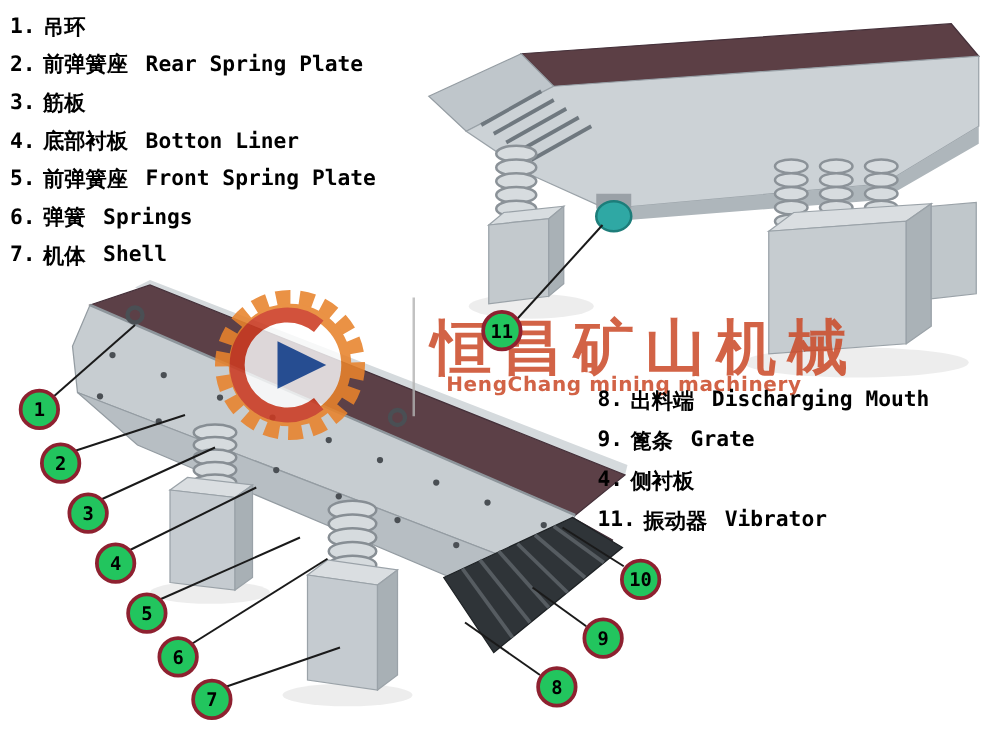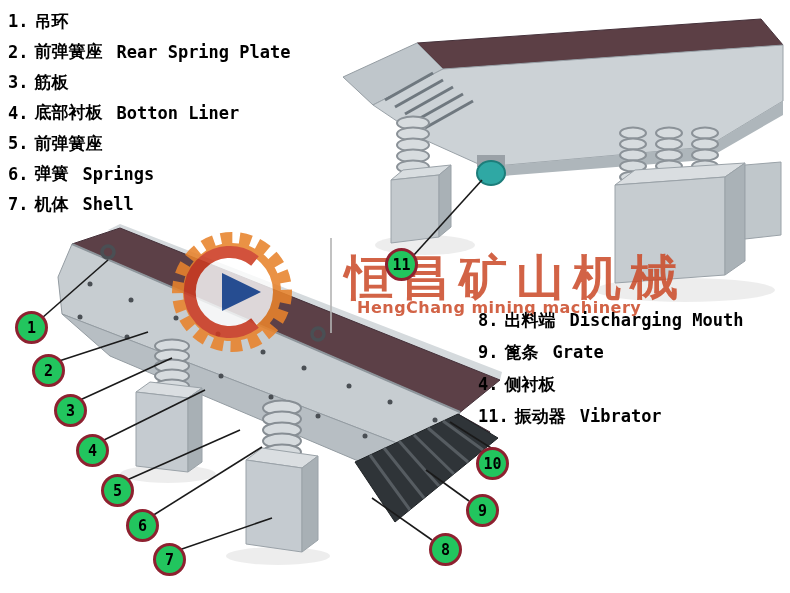--- a/index.html
+++ b/index.html
@@ -200,21 +200,21 @@
 
 <div class="callout" style="left:15px;top:311px">1</div>
 <div class="callout" style="left:32px;top:354px">2</div>
 <div class="callout" style="left:54px;top:394px">3</div>
 <div class="callout" style="left:76px;top:434px">4</div>
 <div class="callout" style="left:101px;top:474px">5</div>
 <div class="callout" style="left:126px;top:509px">6</div>
 <div class="callout" style="left:153px;top:543px">7</div>
 <div class="callout" style="left:429px;top:533px">8</div>
 <div class="callout" style="left:466px;top:494px">9</div>
-<div class="callout" style="left:476px;top:447px">10</div>
+<div class="callout" style="left:496px;top:447px">10</div>
 <div class="callout" style="left:385px;top:248px">11</div>
 
 <div class="legend legend-left">
   <div class="legend-row">
     <span class="num">1.</span>
     <span class="zh">吊环</span>
   </div>
   <div class="legend-row">
     <span class="num">2.</span>
     <span class="zh">前弹簧座</span>
@@ -225,20 +225,21 @@
     <span class="zh">筋板</span>
   </div>
   <div class="legend-row">
     <span class="num">4.</span>
     <span class="zh">底部衬板</span>
     <span class="en">Botton Liner</span>
   </div>
   <div class="legend-row">
     <span class="num">5.</span>
     <span class="zh">前弹簧座</span>
+    <span class="en">Front Spring Plate</span>
   </div>
   <div class="legend-row">
     <span class="num">6.</span>
     <span class="zh">弹簧</span>
     <span class="en">Springs</span>
   </div>
   <div class="legend-row">
     <span class="num">7.</span>
     <span class="zh">机体</span>
     <span class="en">Shell</span>

